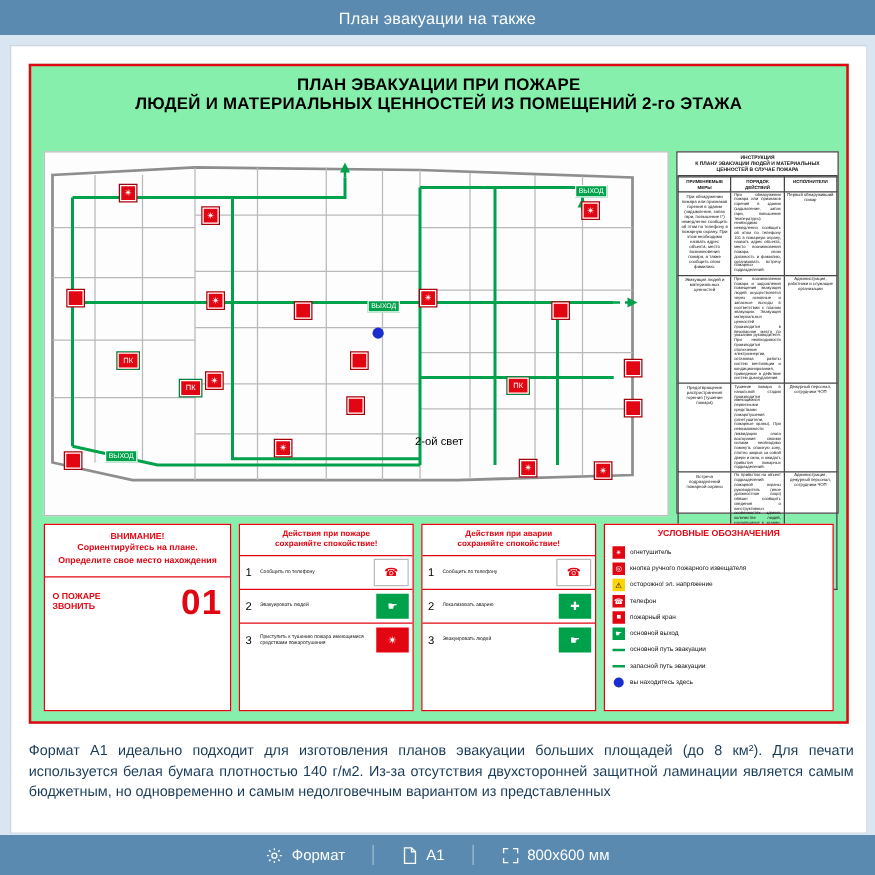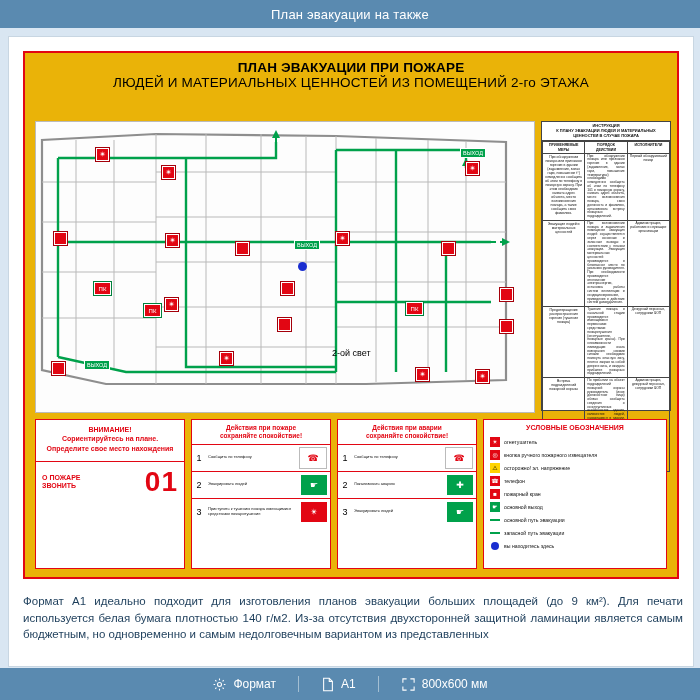--- a/index.html
+++ b/index.html
@@ -15,27 +15,27 @@
     display:flex;align-items:center;justify-content:center;
     font-size:13px;letter-spacing:.2px;
   }
   .sheet{
     position:absolute;left:8px;top:36px;width:684px;height:629px;
     background:#fff;border:1px solid #c8d6e2;
   }
   .plan-box{
     position:absolute;left:14px;top:14px;width:656px;height:528px;
     border:2px solid #e20613;box-sizing:border-box;
-    background:#eab308;
+    background:#86efac;
   }
   .title{
     text-align:center;padding-top:7px;color:#000;
   }
   .title .l1{font-size:13.5px;font-weight:bold;letter-spacing:.2px;}
-  .title .l2{font-size:13.5px;font-weight:normal;letter-spacing:.2px;}
+  .title .l2{font-size:13.5px;font-weight:bold;letter-spacing:.2px;}
   .title .l3{font-size:12px;font-weight:bold;margin-top:1px;}
 
   
   .drawing{
     position:absolute;left:10px;top:68px;width:498px;height:290px;
     border:1px solid #bbb;background:#fdfdfd;overflow:hidden;
   }
 
   .sign{position:absolute;width:11px;height:11px;background:#00a14b;border:1px solid #fff;
         box-shadow:0 0 0 1px #00813c;}
@@ -334,21 +334,21 @@
           <span class="legicon">
               <span class="lg-dot"></span>
             </span>
           <span>вы находитесь здесь</span>
         </div>
       </div>
 
     </div>
   </div>
 
-  <div class="caption">Формат А1 идеально подходит для изготовления планов эвакуации больших площадей (до 9 км²). Для печати используется белая бумага плотностью 140 г/м2. Из-за отсутствия двухсторонней защитной ламинации является самым бюджетным, но одновременно и самым недолговечным вариантом из представленных</div>
+  <div class="caption">Формат А1 идеально подходит для изготовления планов эвакуации больших площадей (до 8 км²). Для печати используется белая бумага плотностью 140 г/м2. Из-за отсутствия двухсторонней защитной ламинации является самым бюджетным, но одновременно и самым недолговечным вариантом из представленных</div>
 </div>
 
 <div class="footer">
   <div class="fitem">
     <span>
       <svg width="15" height="15" viewBox="0 0 24 24" fill="none" stroke="#ffffff" stroke-width="1.7">
         <circle cx="12" cy="12" r="3.2"></circle>
         <path d="M12 2.5v2.6M12 18.9v2.6M2.5 12h2.6M18.9 12h2.6M5.2 5.2l1.9 1.9M16.9 16.9l1.9 1.9M18.8 5.2l-1.9 1.9M7.1 16.9l-1.9 1.9"></path>
       </svg>
     </span>

